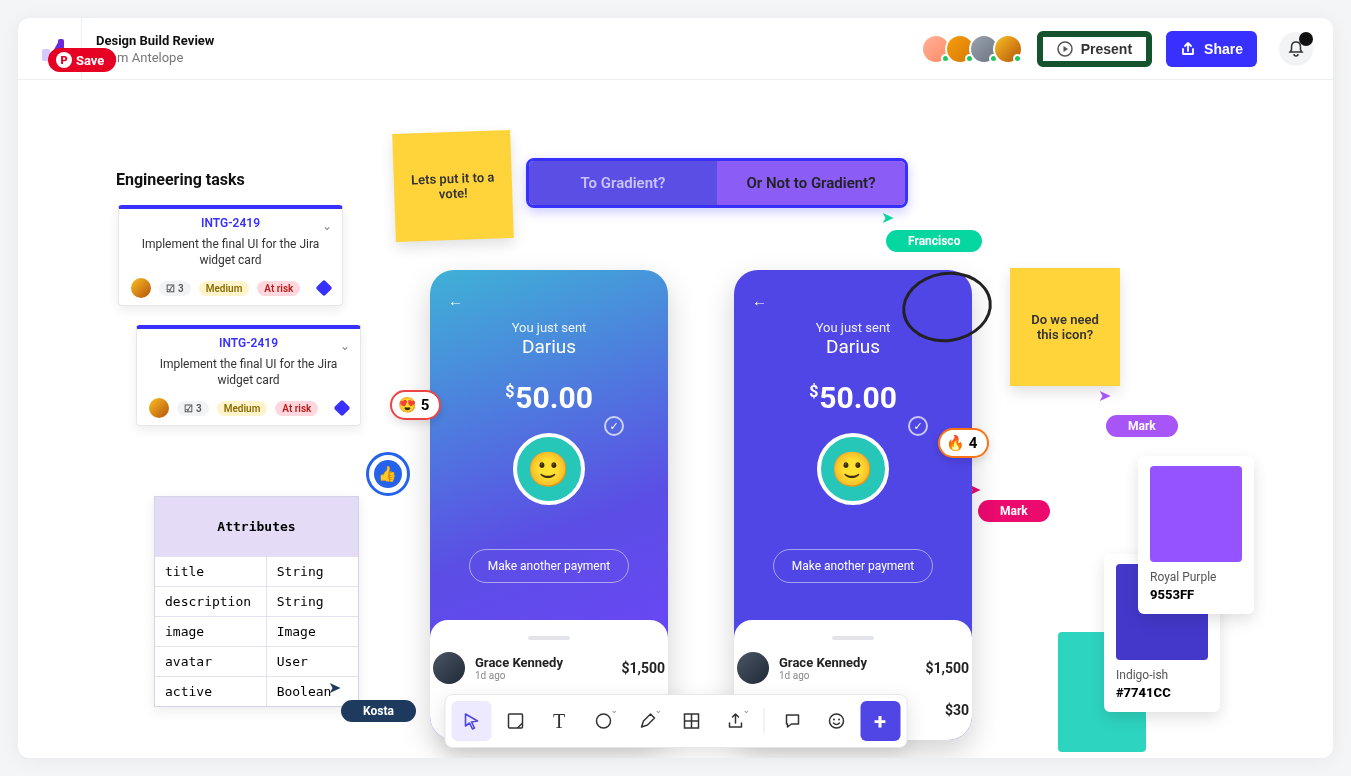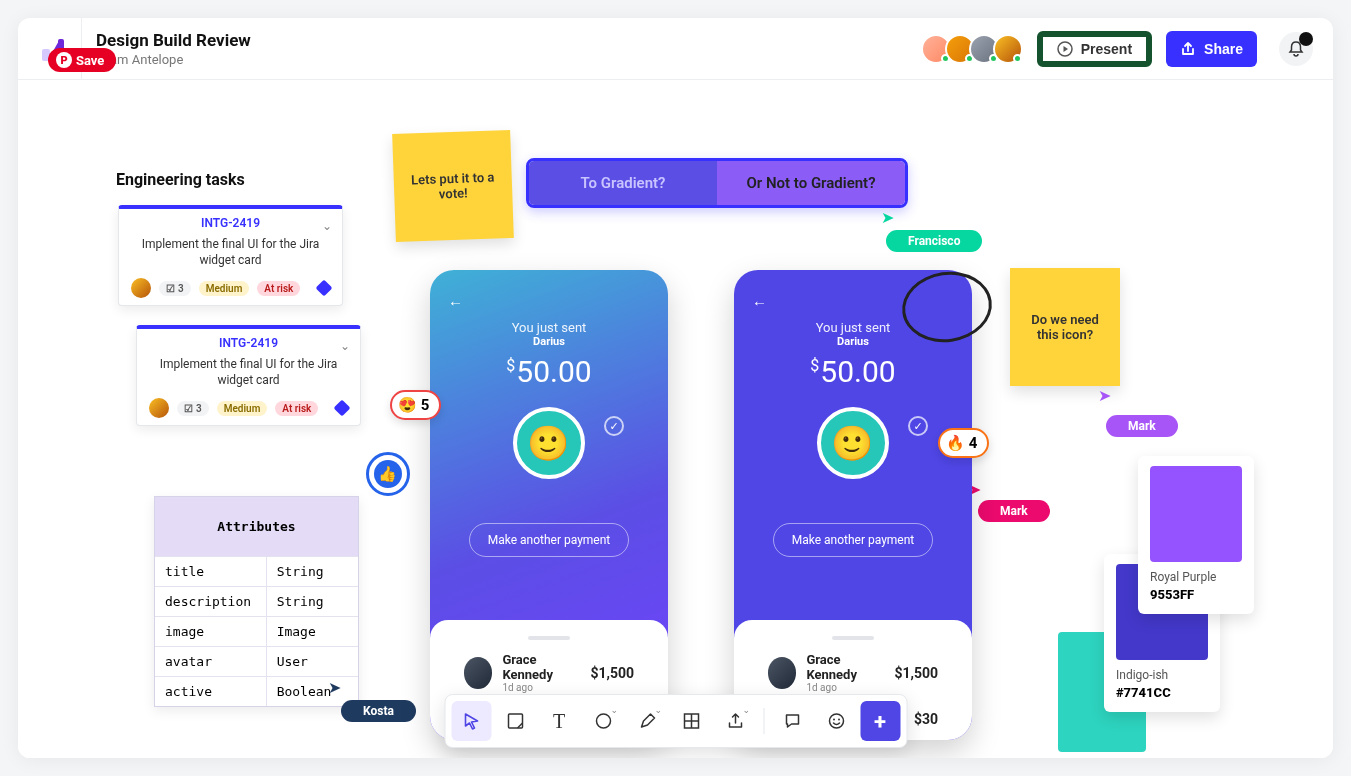--- a/index.html
+++ b/index.html
@@ -43,21 +43,21 @@
     display: flex; align-items: center;
     padding: 0 20px 0 8px;
     gap: 14px;
   }
   .logo-wrap { width: 56px; display:flex; justify-content:center; border-right:1px solid #eceef2; height:100%; align-items:center;}
   .logo {
     width: 30px; height: 30px;
     display:flex;align-items:center;justify-content:center;
   }
   .titles { flex: 1; }
-  .titles .t1 { font-size: 17px; font-weight: 700; color:#111; }
+  .titles .t1 { font-size: 13px; font-weight: 700; color:#111; }
   .titles .t2 { font-size: 13px; color:#777; margin-top:2px; }
   .avatars { display:flex; }
   .avatar {
     width: 30px; height: 30px; border-radius:50%;
     margin-left: -6px; border:2px solid #fff;
     position: relative;
     background-size:cover; background-position:center;
   }
   .avatar .dot { position:absolute; bottom:-1px; right:-1px; width:9px;height:9px;border-radius:50%;background:#22c55e;border:2px solid #fff;}
   .av1{background:linear-gradient(135deg,#ffb199,#ff8a65);}
@@ -154,37 +154,37 @@
   .phone {
     position:absolute; width:238px; height:470px;
     border-radius:24px; overflow:hidden;
     box-shadow: 0 12px 30px rgba(0,0,0,0.18);
     color:#fff; text-align:center;
   }
   .phone1 { top:190px; left:412px; background:linear-gradient(160deg,#3fb1d6 0%,#5b4ee5 55%,#7341ff 100%);}
   .phone2 { top:190px; left:716px; background:#4f46e5;}
   .phone .back { position:absolute; top:22px; left:18px; font-size:15px;}
   .phone .sent { margin-top:50px; font-size:13px; opacity:.9;}
-  .phone .name { font-size:11px; font-weight:700;}
-  .phone .amt { margin-top:6px; font-size:30px; font-weight:400;}
+  .phone .name { font-size:19px; font-weight:400;}
+  .phone .amt { margin-top:22px; font-size:30px; font-weight:700;}
   .phone .amt .d { font-size:16px; vertical-align:super; margin-right:1px;}
   .phone .pfp {
     width:72px;height:72px;border-radius:50%;margin:18px auto 0;
     background:#26c6b9; border:4px solid #fff;
     display:flex;align-items:center;justify-content:center;font-size:34px;
   }
   .phone .chk { position:absolute; top:146px; right:44px; width:20px;height:20px;border:2px solid rgba(255,255,255,.7);border-radius:50%;display:flex;align-items:center;justify-content:center;font-size:11px;}
   .phone .make-btn {
     margin:44px auto 0; width:160px; padding:9px 0; font-size:12px;
     border:1px solid rgba(255,255,255,.5); border-radius:20px;
   }
   .phone .sheet {
     position:absolute; bottom:0; left:0; right:0; height:120px;
     background:#fff; border-radius:18px 18px 0 0;
-    padding:16px 34px; color:#222; text-align:left;
+    padding:16px 3px; color:#222; text-align:left;
   }
   .phone .handle { width:42px;height:4px;background:#e2e4e9;border-radius:4px;margin:0 auto 12px;}
   .phone .trow { display:flex; align-items:center; gap:10px; margin-bottom:10px;}
   .phone .tav { width:32px;height:32px;border-radius:50%;background:linear-gradient(135deg,#4b5563,#1f2937);}
   .phone .tname { font-size:13px;font-weight:700;}
   .phone .ttime { font-size:10px;color:#888;}
   .phone .tamt { margin-left:auto; font-size:14px; font-weight:700;}
 
   
   .react {

